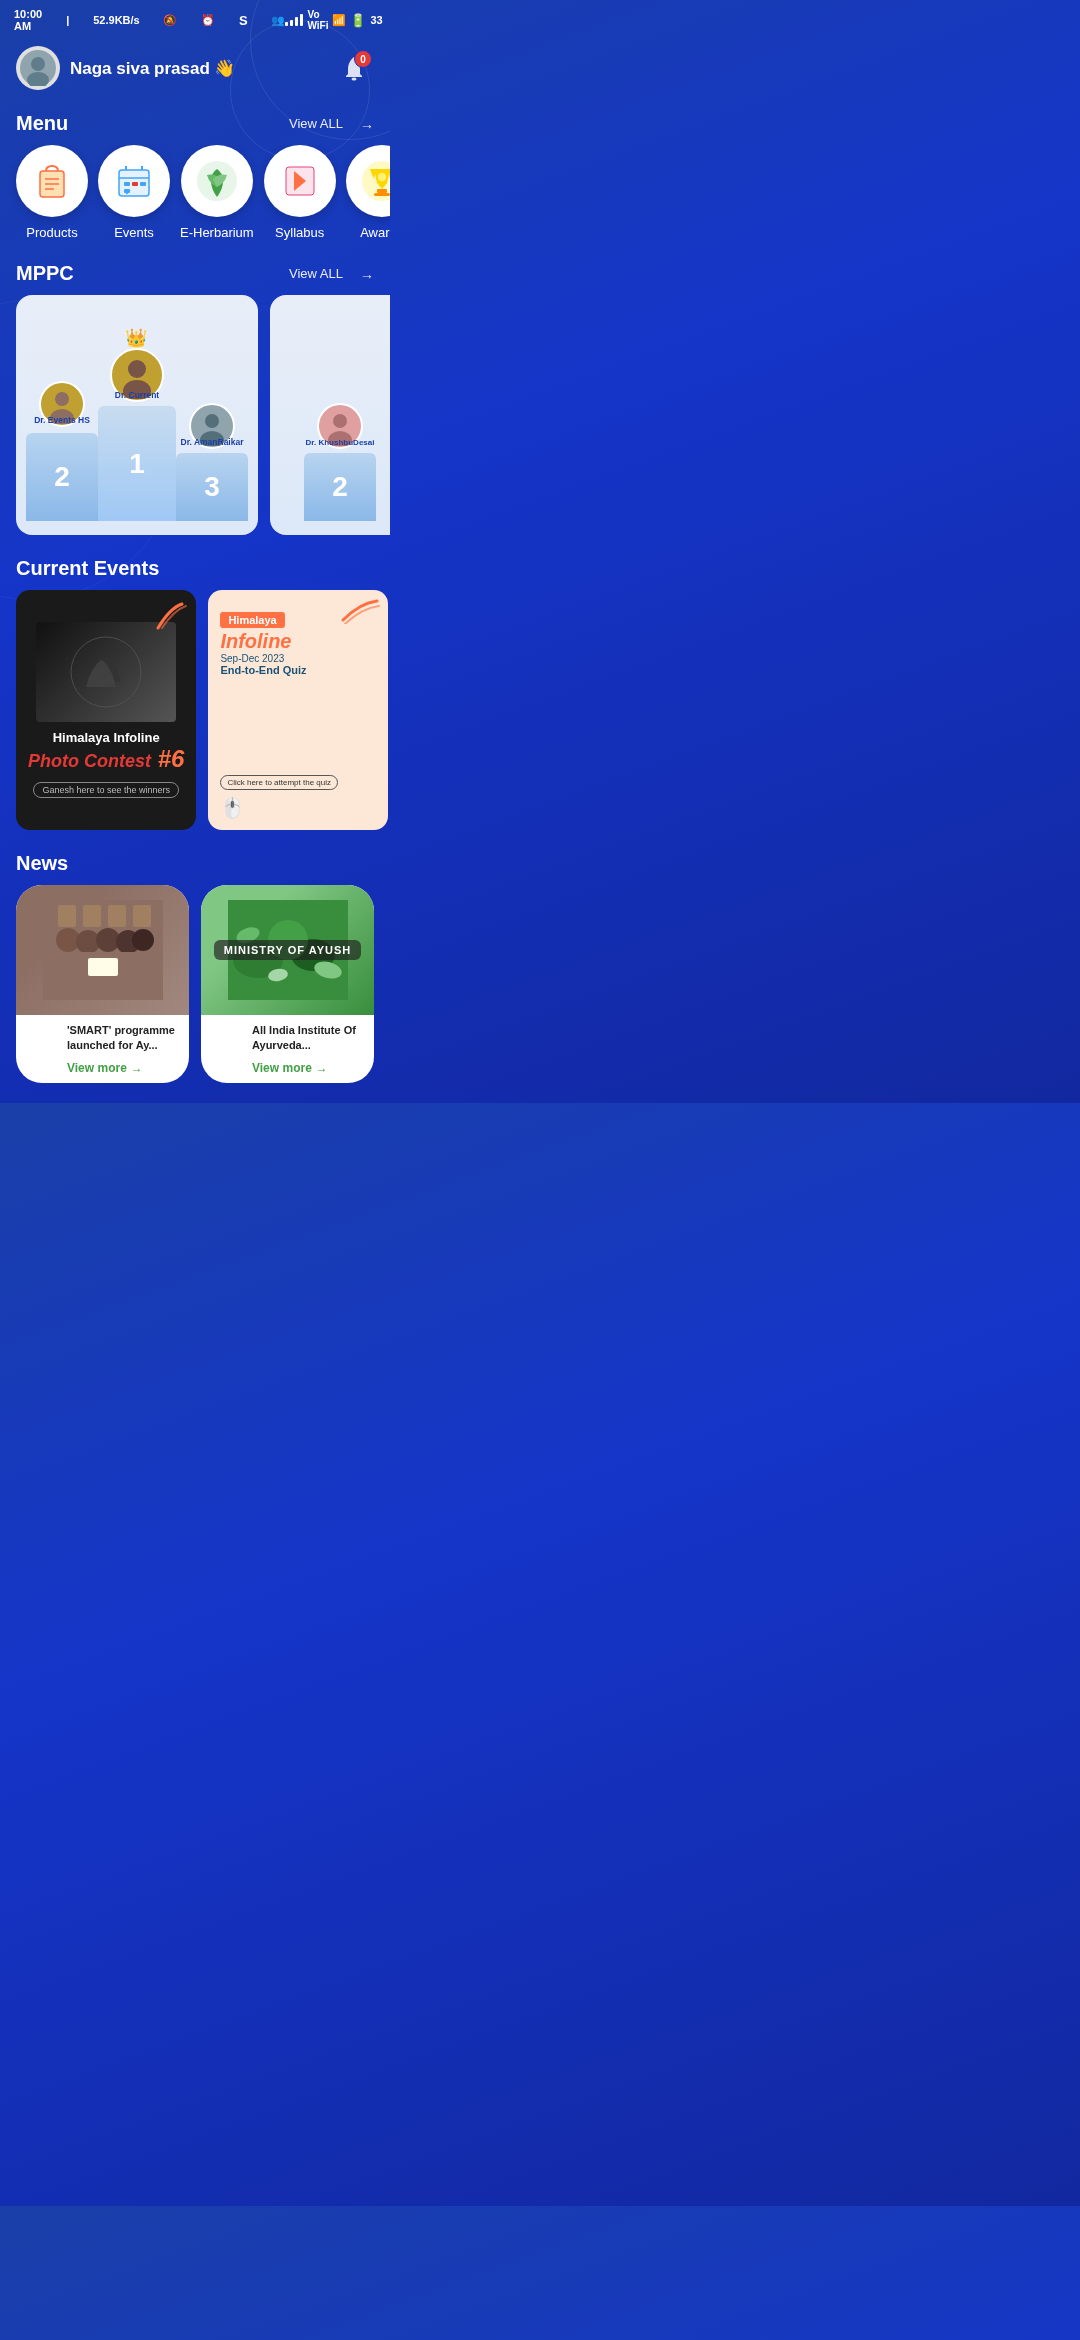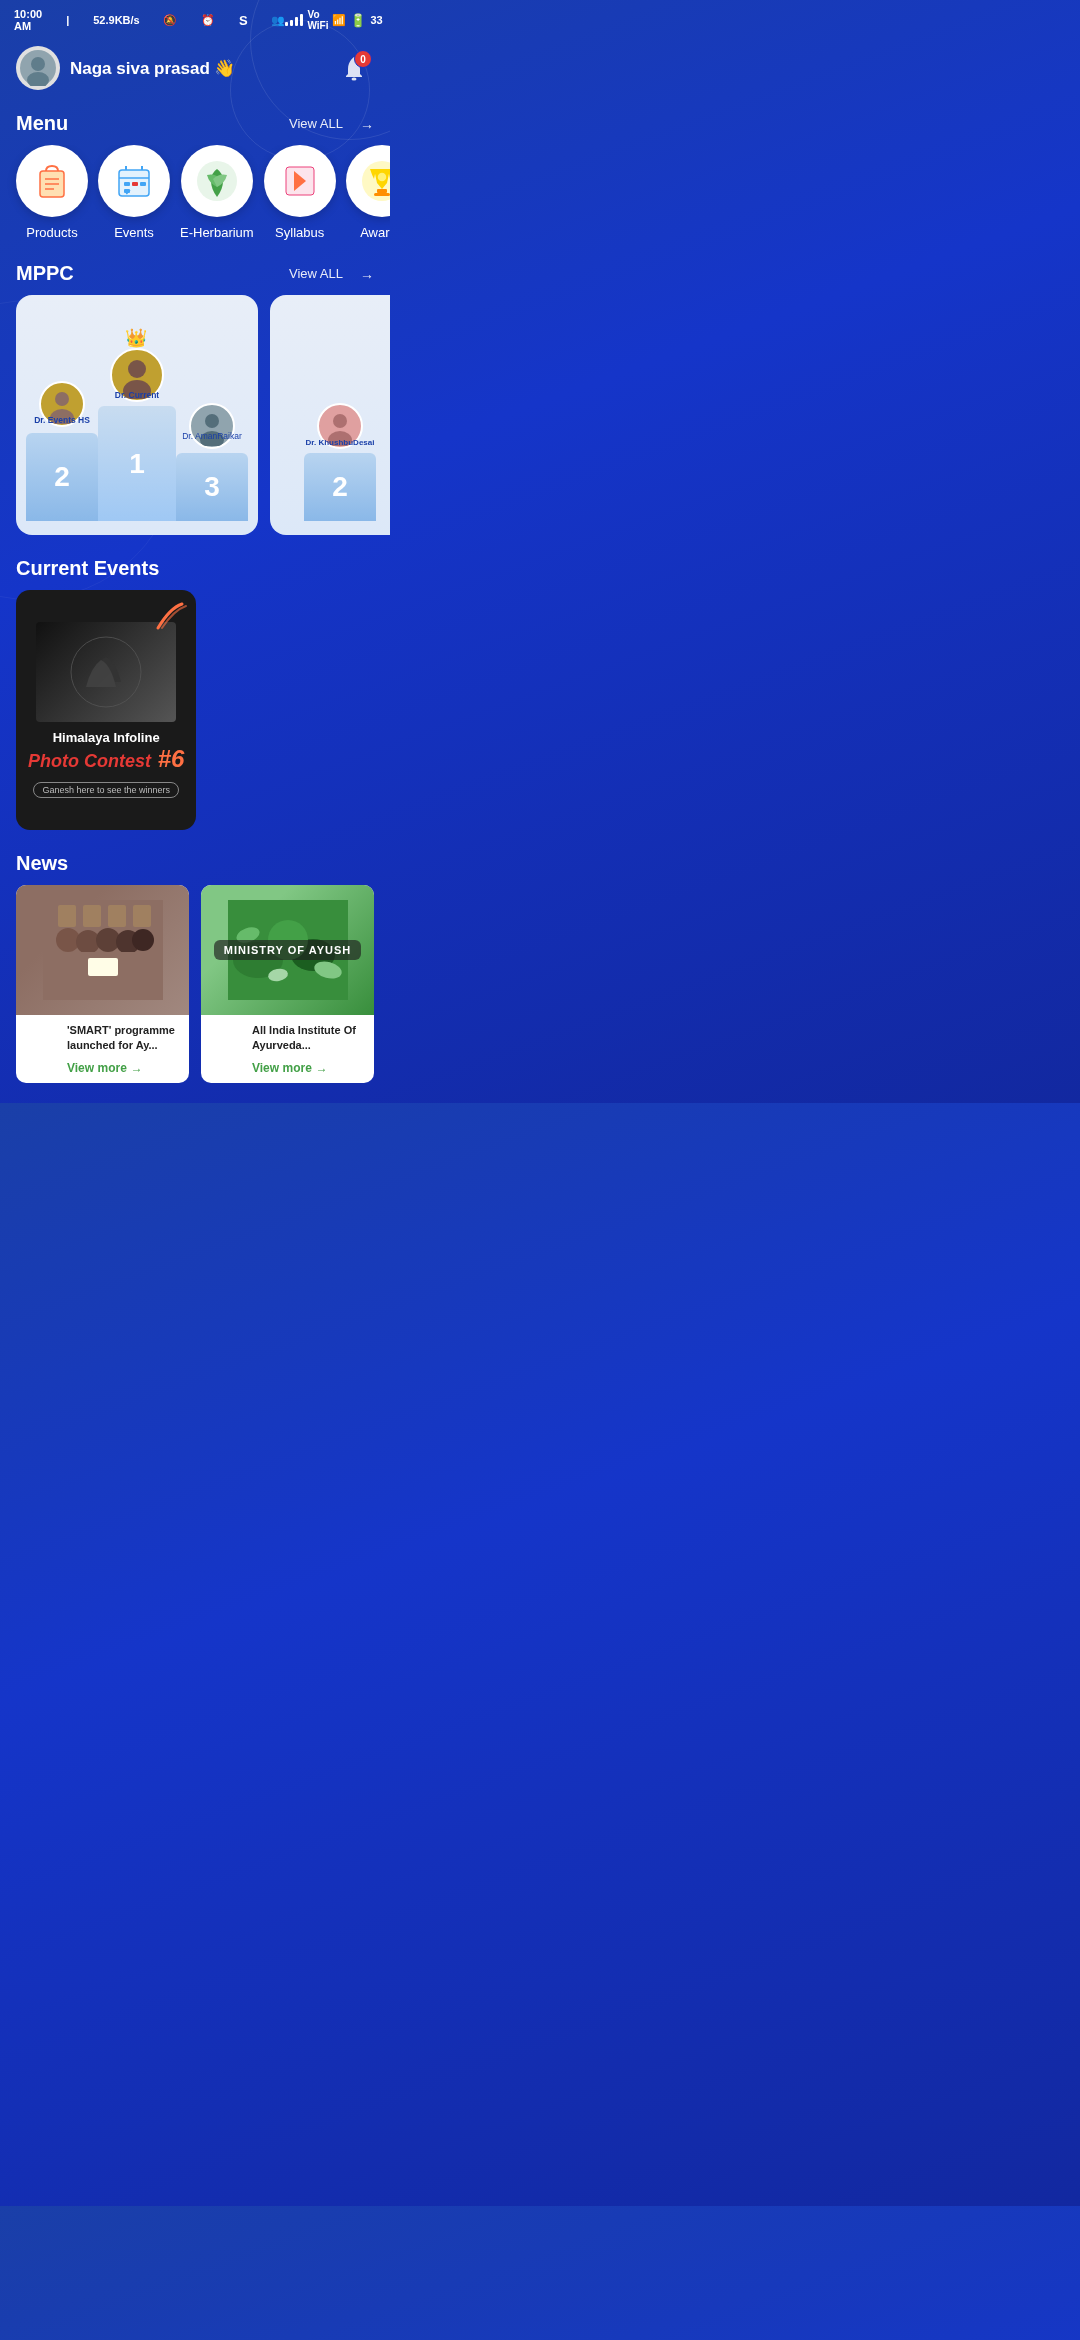--- a/index.html
+++ b/index.html
@@ -267,21 +267,21 @@
     .mouse-icon { font-size: 20px; margin-top: 6px; }
 
     
     .news-grid {
       display: flex;
       gap: 12px;
       padding: 0 16px 20px;
     }
     .news-card {
       flex: 1;
-      border-radius: 10px;
+      border-radius: 26px;
       overflow: hidden;
       background: #fff;
       cursor: pointer;
     }
     .news-img {
       width: 100%;
       height: 130px;
       background: #888;
       display: flex; align-items: center; justify-content: center;
       overflow: hidden;
@@ -510,21 +510,21 @@
       </div>
 
       <div class="podium-person third">
         <div class="podium-avatar" style="background:#90a4ae; bottom:68px;">
           <svg width="40" height="40" viewBox="0 0 40 40">
               <circle cx="20" cy="20" r="20" fill="#90a4ae"></circle>
               <circle cx="20" cy="15" r="7" fill="#546e7a"></circle>
               <ellipse cx="20" cy="34" rx="12" ry="9" fill="#546e7a"></ellipse>
             </svg>
         </div>
-        <div style="position:absolute; bottom:80px; font-size:8.5px; color:#1a3fa8; font-weight:400; white-space:nowrap; text-align:center; width:80px;">Dr. AmanRaikar</div>
+        <div style="position:absolute; bottom:74px; font-size:8.5px; color:#1a3fa8; font-weight:700; white-space:nowrap; text-align:center; width:80px;">Dr. AmanRaikar</div>
         <div class="podium-block" style="width:72px; height:68px; background: linear-gradient(180deg, #b8d4f0 0%, #8ab8e8 100%);">
           <span class="podium-num">3</span>
         </div>
       </div>
     </div>
   </div>
 
   <div class="mppc-card second-card" style="background: linear-gradient(180deg, #e8eef8 0%, #dce8f8 100%); min-width:140px;">
     <div class="podium-container" style="justify-content: center; width: 100%;">
 
@@ -569,20 +569,40 @@
         </svg>
       </div>
       <div style="text-align:center;">
         <div style="color:#fff; font-size:13px; font-weight:700;">Himalaya Infoline</div>
         <div class="photo-contest-title">Photo Contest<span class="photo-contest-num"> #6</span></div>
       </div>
       <div class="click-here-text" style="border: 1px solid #888; border-radius:10px; padding:2px 8px;">Ganesh here to see the winners</div>
     </div>
   </div>
 
+  <div class="event-card event-card-light">
+    <div class="event-inner-light">
+      <span class="brand-logo-light">
+        <svg width="40" height="26" viewBox="0 0 40 26">
+            <path d="M3 22 Q20 5 37 3" stroke="#ff7043" stroke-width="3" fill="none" stroke-linecap="round"></path>
+            <path d="M5 26 Q22 10 39 8" stroke="#ff7043" stroke-width="2" fill="none" stroke-linecap="round" opacity="0.6"></path>
+          </svg>
+      </span>
+      <div style="margin-top:10px;">
+        <div style="background:#ff7043; color:#fff; font-size:11px; font-weight:800; padding:2px 8px; border-radius:3px; display:inline-block; margin-bottom:2px;">Himalaya</div>
+        <div class="himalaya-infoline">Infoline</div>
+        <div class="quiz-date">Sep-Dec 2023</div>
+        <div class="quiz-subtitle">End-to-End Quiz</div>
+      </div>
+      <div style="margin-top:auto;">
+        <div class="quiz-click" style="font-size:8px; border:1px solid #555; border-radius:10px; padding:2px 6px; color:#333; display:inline-block;">Click here to attempt the quiz</div>
+        <div class="mouse-icon">🖱️</div>
+      </div>
+    </div>
+  </div>
 </div>
 
 <div class="section-header">
   <span class="section-title">News</span>
 </div>
 
 <div class="news-grid">
 
   <div class="news-card">
     <div class="news-img news-img-group">

